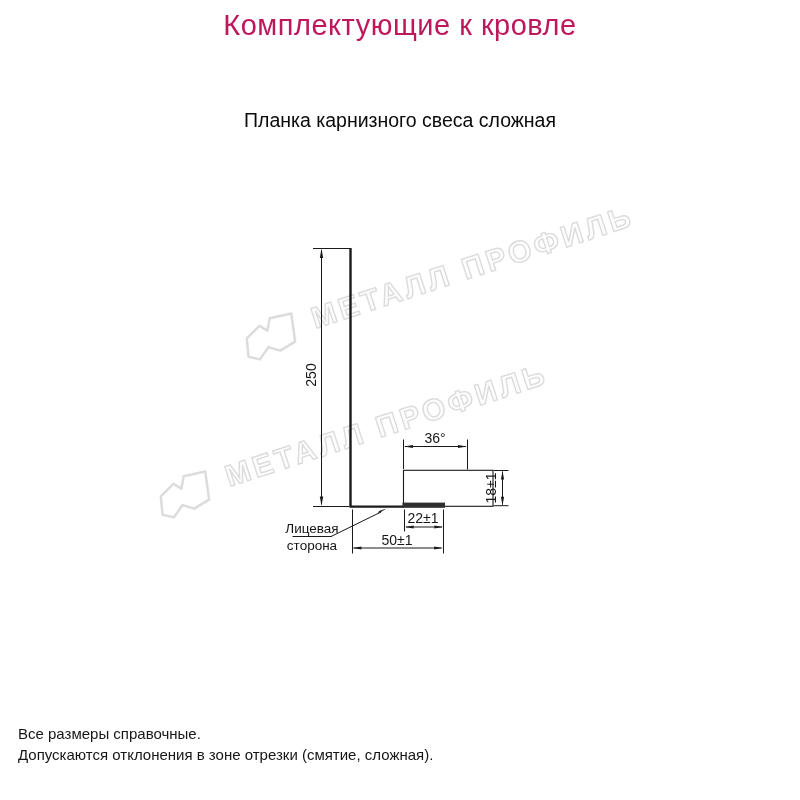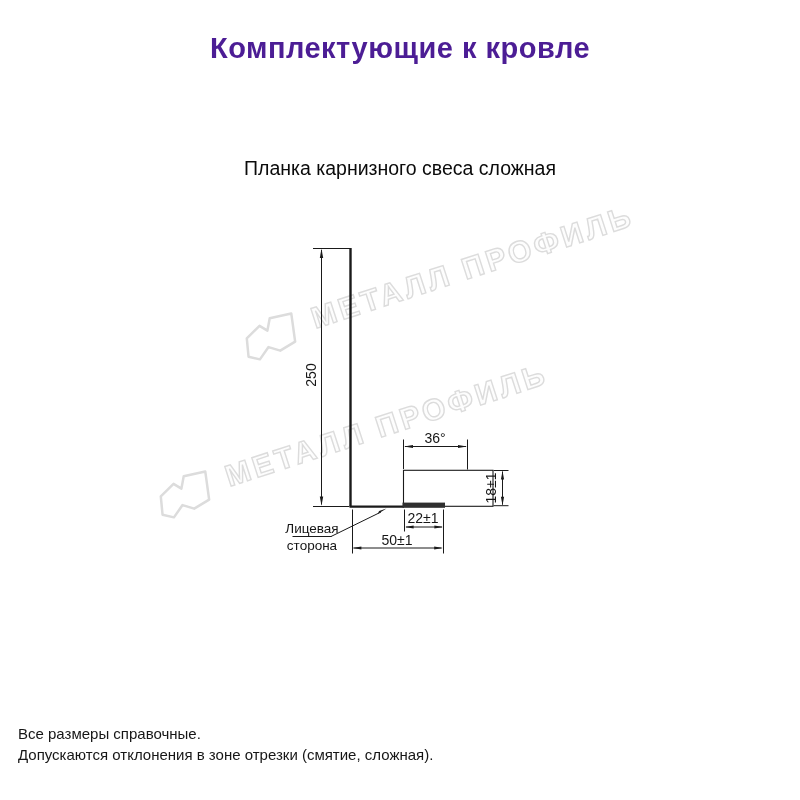--- a/index.html
+++ b/index.html
@@ -1,26 +1,26 @@
 <!DOCTYPE html>
 <html><head>
 <meta charset="utf-8">
 <style>
   html,body{margin:0;padding:0;background:#ffffff;}
   .page{
     position:relative;width:800px;height:800px;overflow:hidden;
     background:#ffffff;font-family:"Liberation Sans",sans-serif;color:#111;
   }
   .page-title{
-    position:absolute;left:0;top:32px;width:800px;text-align:center;
-    font-size:29px;letter-spacing:.5px;color:#4c1d95;font-weight:bold;
+    position:absolute;left:0;top:9px;width:800px;text-align:center;
+    font-size:29px;letter-spacing:.5px;color:#be185d;
   }
   .product-heading{
     position:absolute;left:0;top:108px;width:800px;text-align:center;
-    font-size:19.5px;line-height:24.5px;color:#0b0b0b;margin-top:48px;
+    font-size:19.5px;line-height:24.5px;color:#0b0b0b;
   }
   .footer-notes{
     position:absolute;left:18px;top:724px;width:760px;
     font-size:15px;line-height:20.5px;color:#161616;
   }
   .watermark{
     position:absolute;display:flex;align-items:center;gap:14px;height:52px;
     transform-origin:0 50%;transform:rotate(-18deg);pointer-events:none;
   }
   .wm-1{left:236px;top:318px;}

